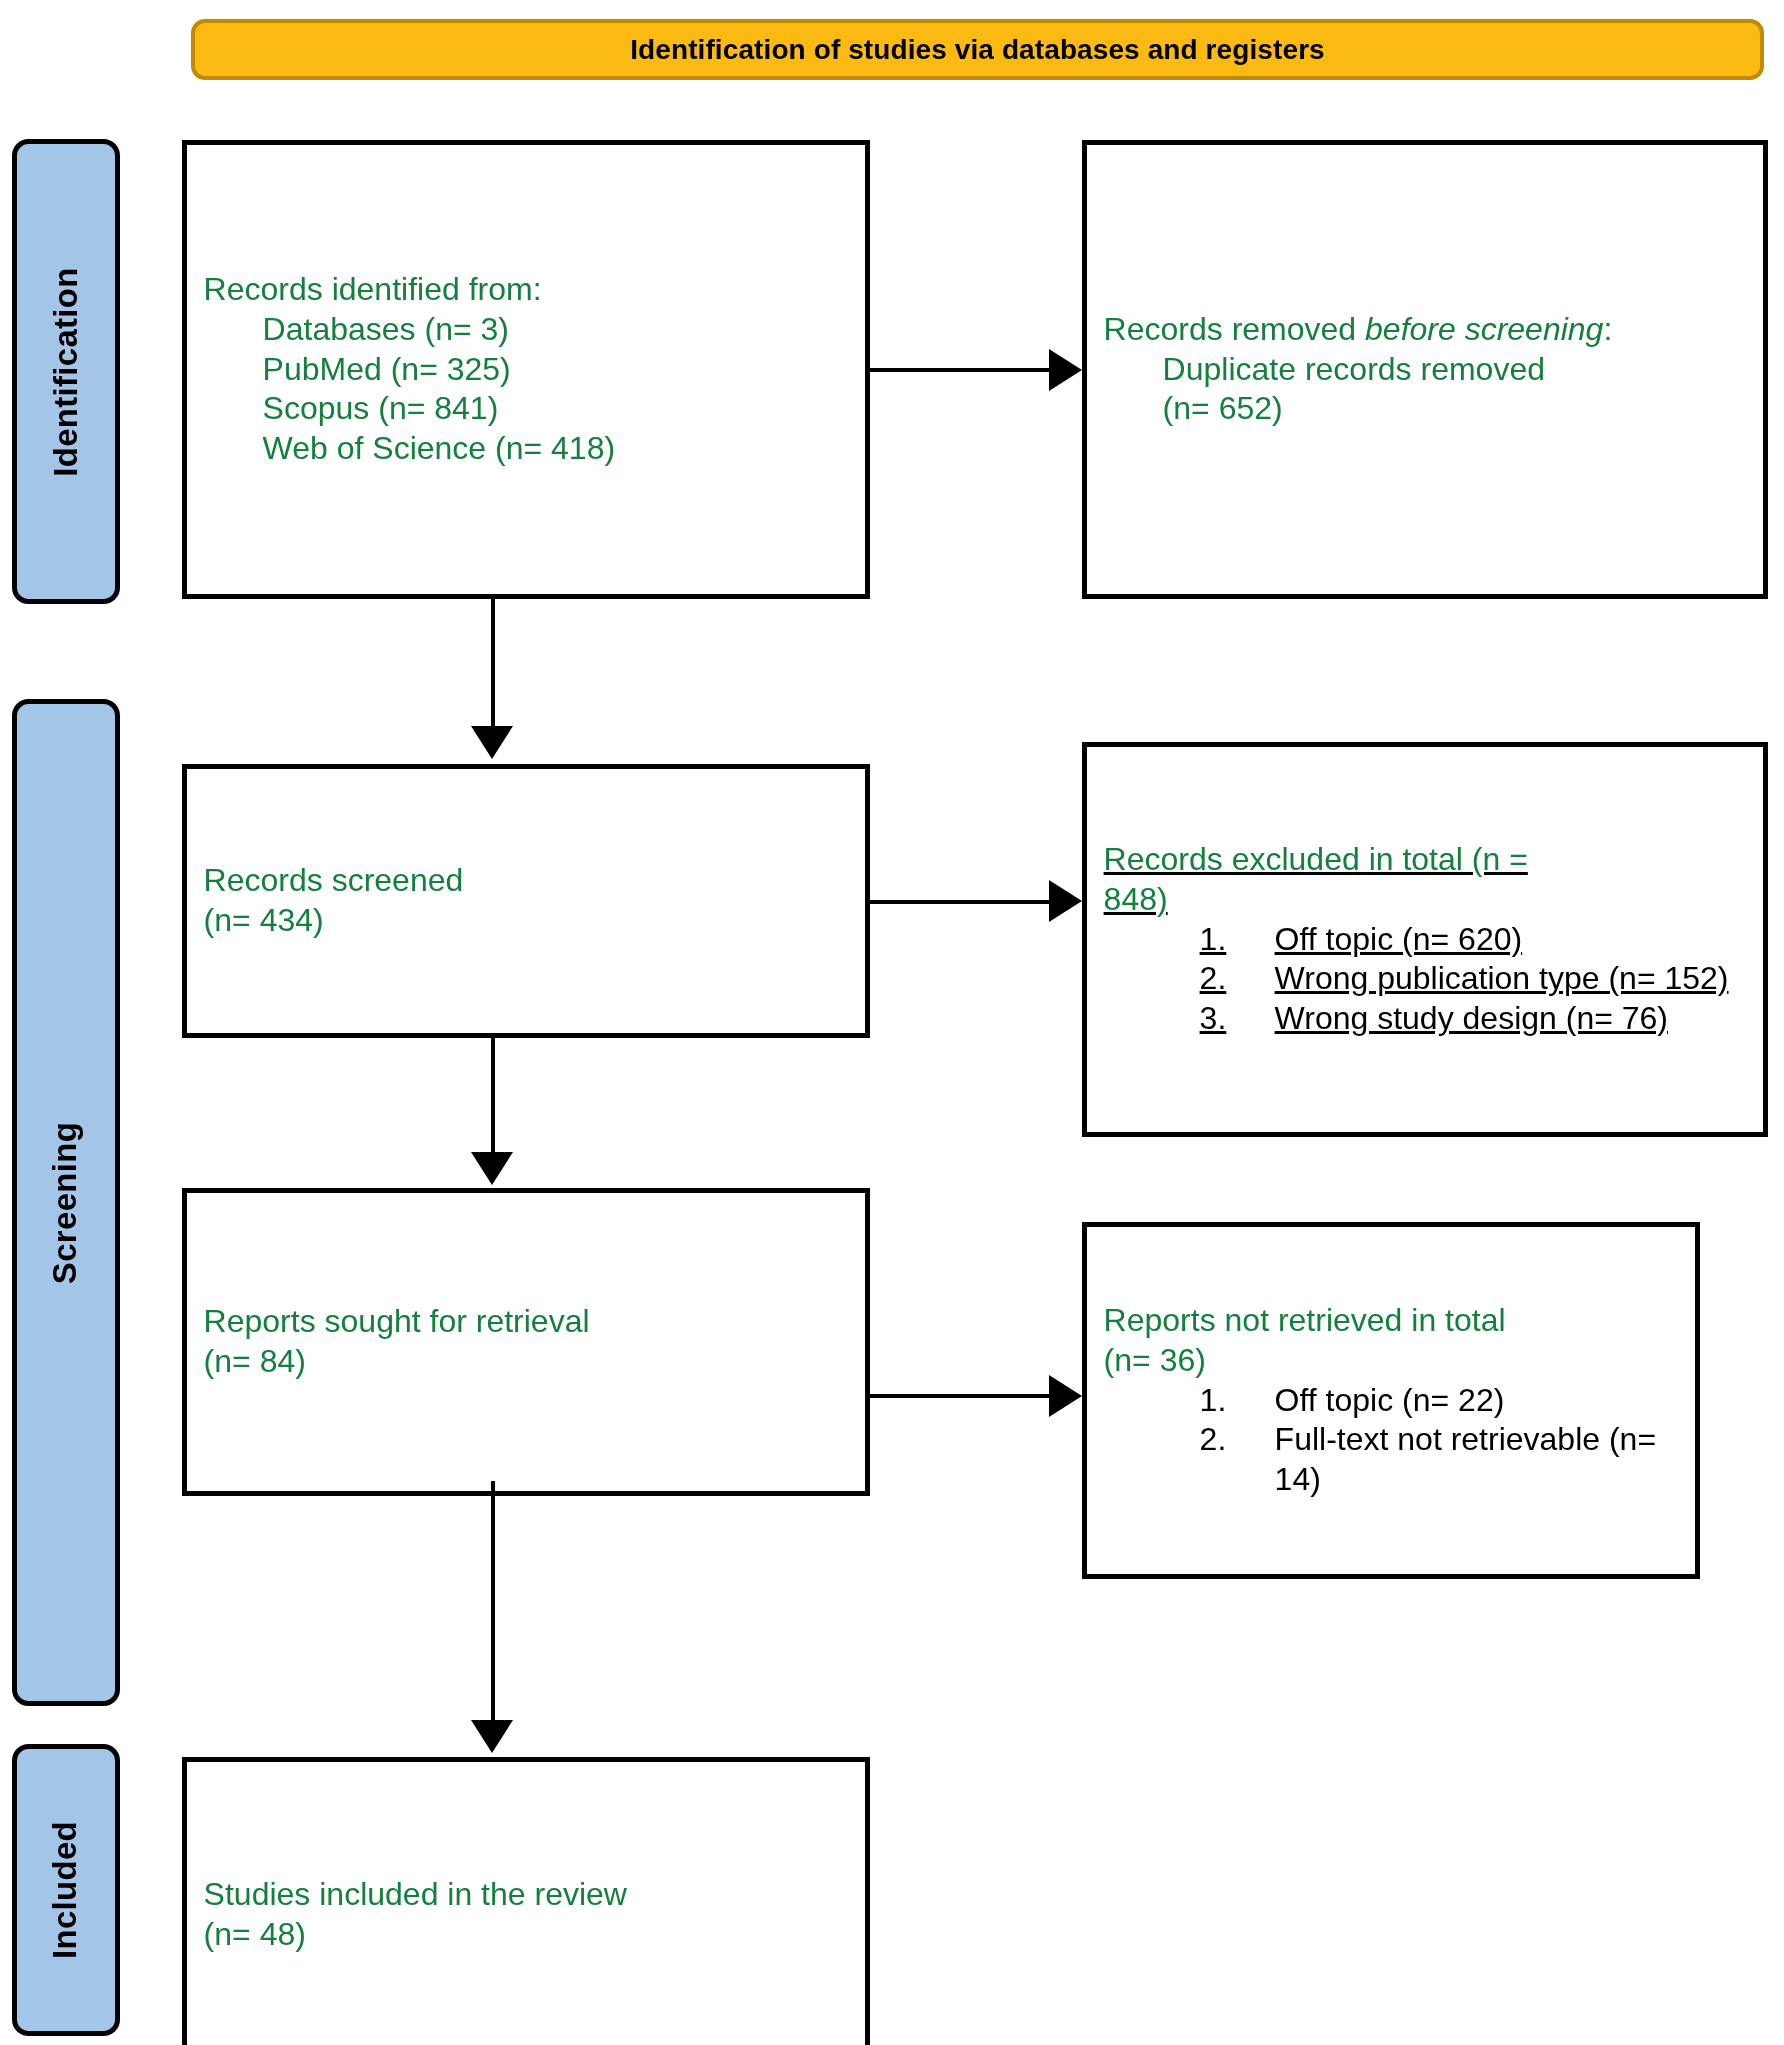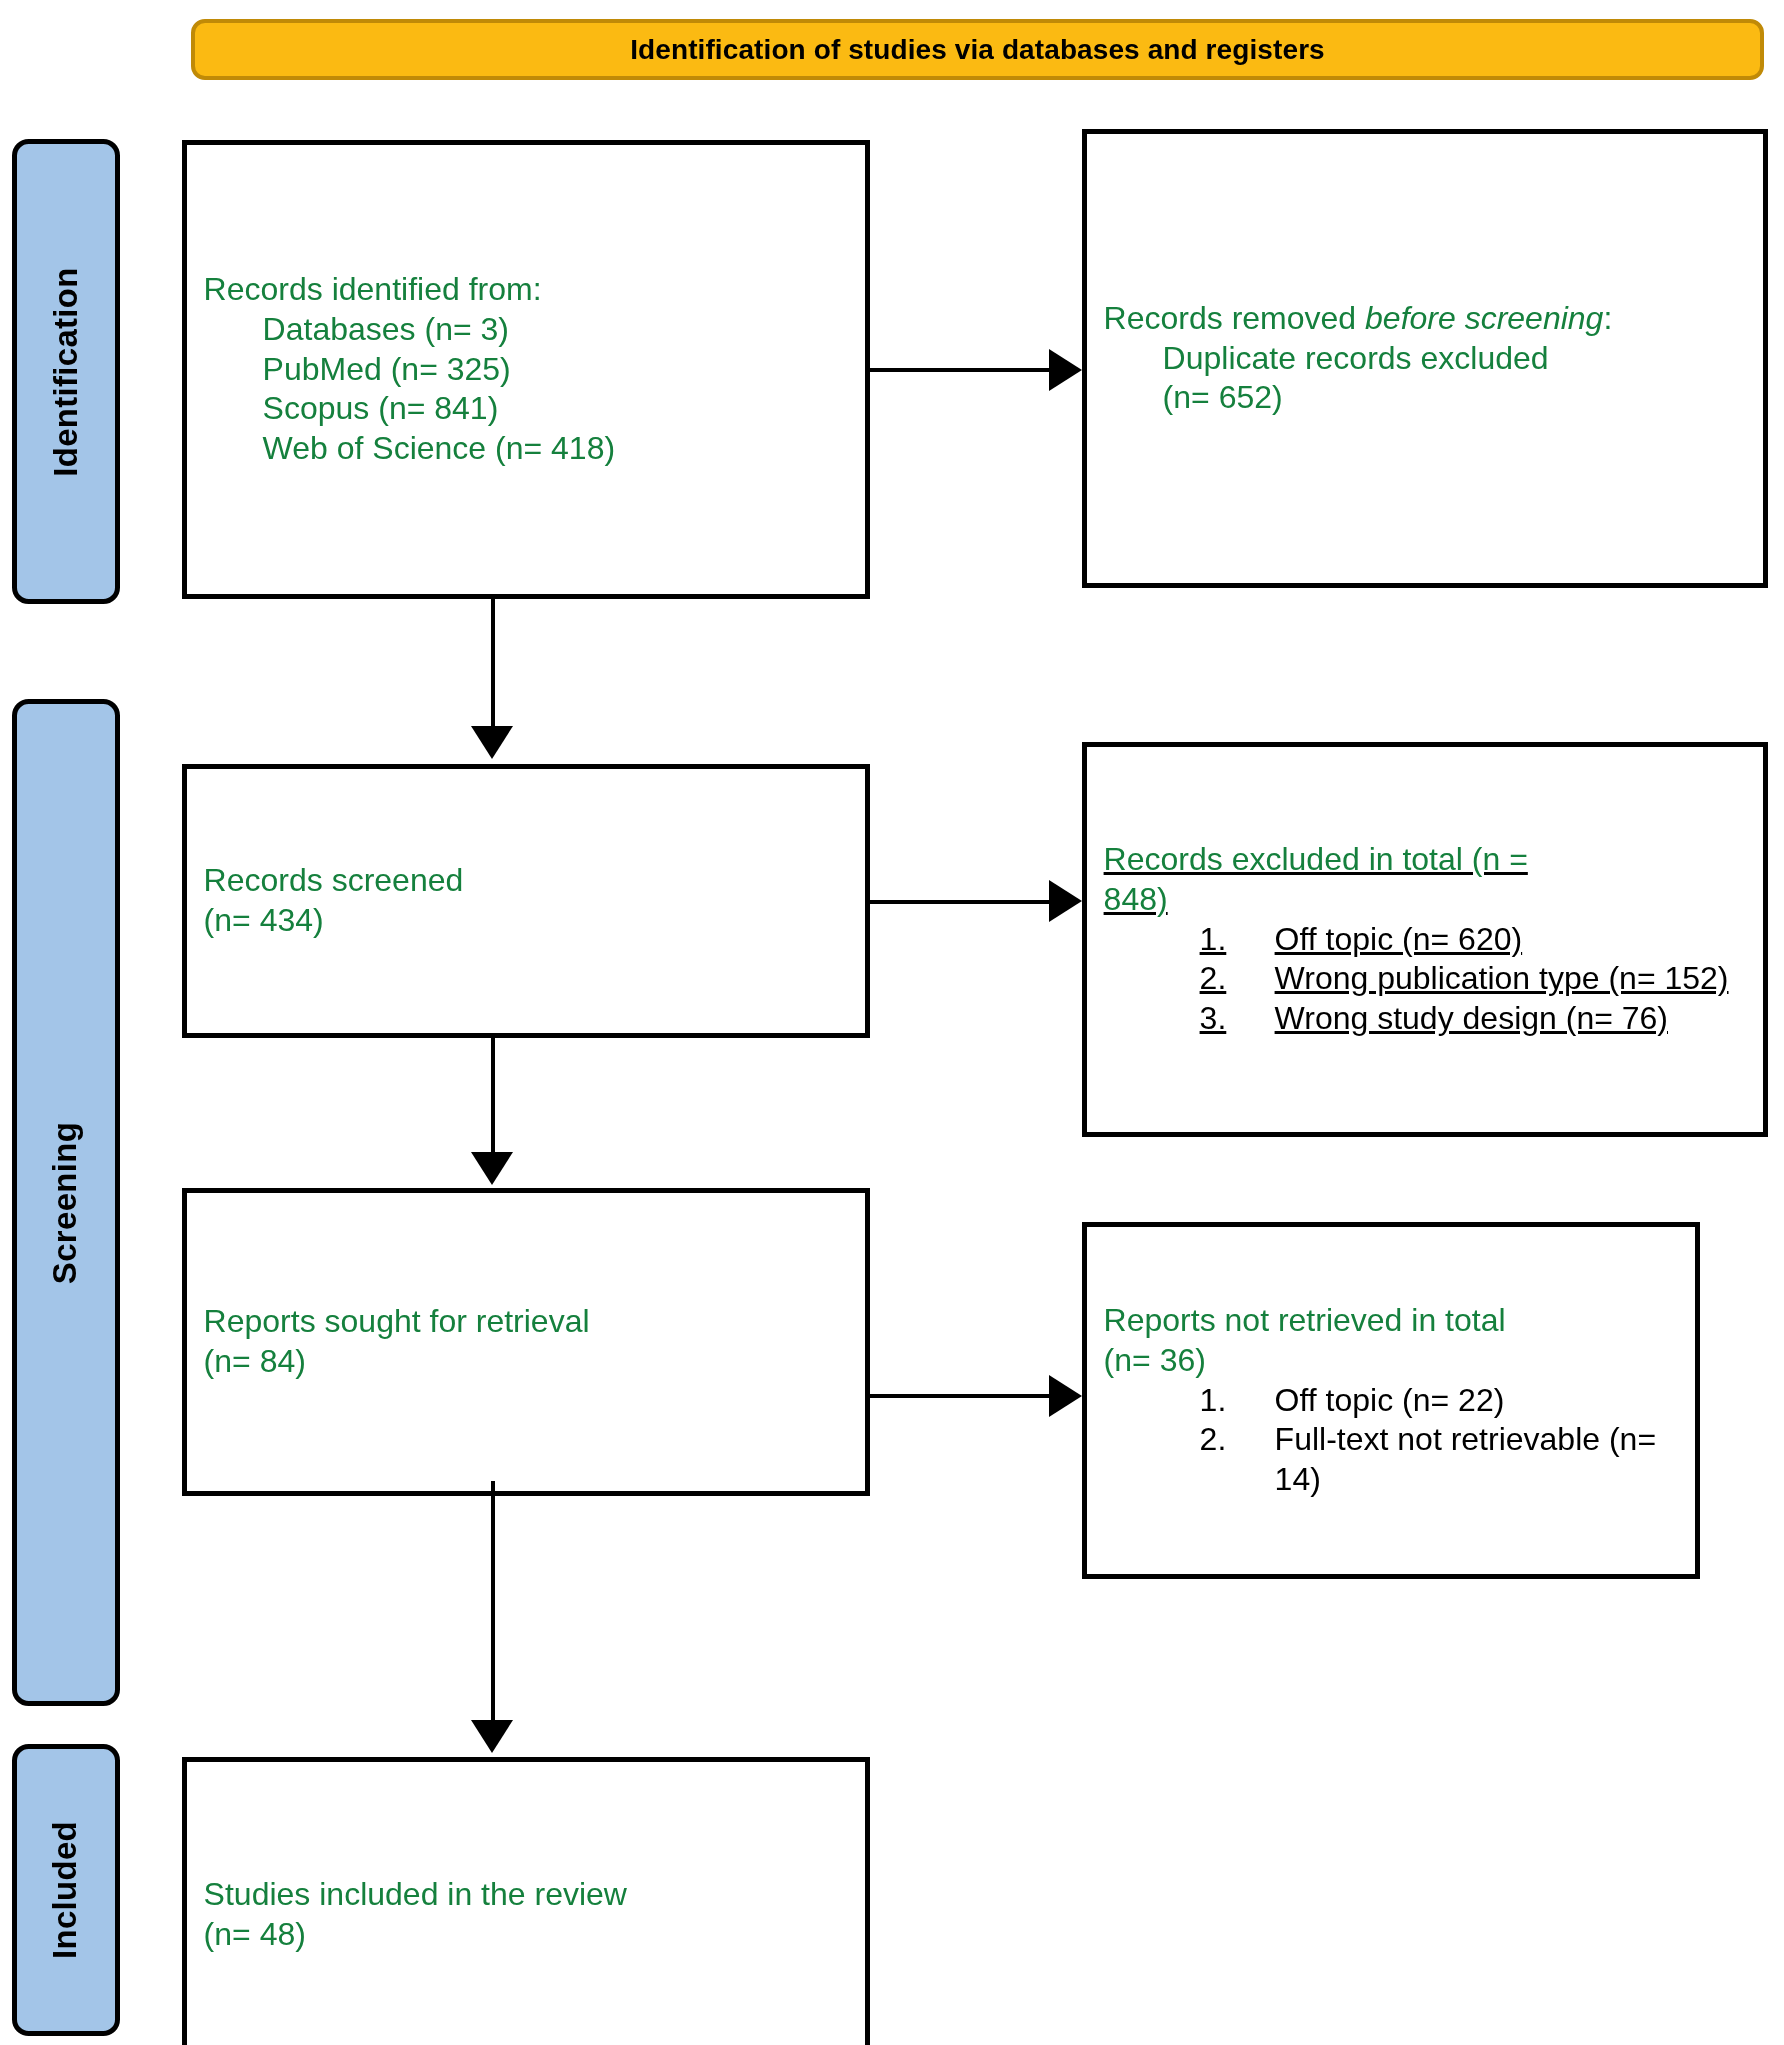--- a/index.html
+++ b/index.html
@@ -156,24 +156,24 @@
   <div class="flowbox" style="left:182px; top:140px; width:688px; height:459px;">
     <div class="boxinner">
       <div class="line">Records identified from:</div>
       <div class="line indent1">Databases (n= 3)</div>
       <div class="line indent1">PubMed (n= 325)</div>
       <div class="line indent1">Scopus (n= 841)</div>
       <div class="line indent1">Web of Science (n= 418)</div>
     </div>
   </div>
 
-  <div class="flowbox" style="left:1082px; top:129px; width:686px; height:459px;">
+  <div class="flowbox" style="left:1082px; top:140px; width:686px; height:459px;">
     <div class="boxinner">
       <div class="line wrap"><span>Records removed </span><span class="ital">before screening</span><span>:</span></div>
-      <div class="line indent1">Duplicate records excluded</div>
+      <div class="line indent1">Duplicate records removed</div>
       <div class="line indent1">(n= 652)</div>
     </div>
   </div>
 
   <div class="flowbox" style="left:182px; top:764px; width:688px; height:274px;">
     <div class="boxinner">
       <div class="line">Records screened</div>
       <div class="line">(n= 434)</div>
     </div>
   </div>

